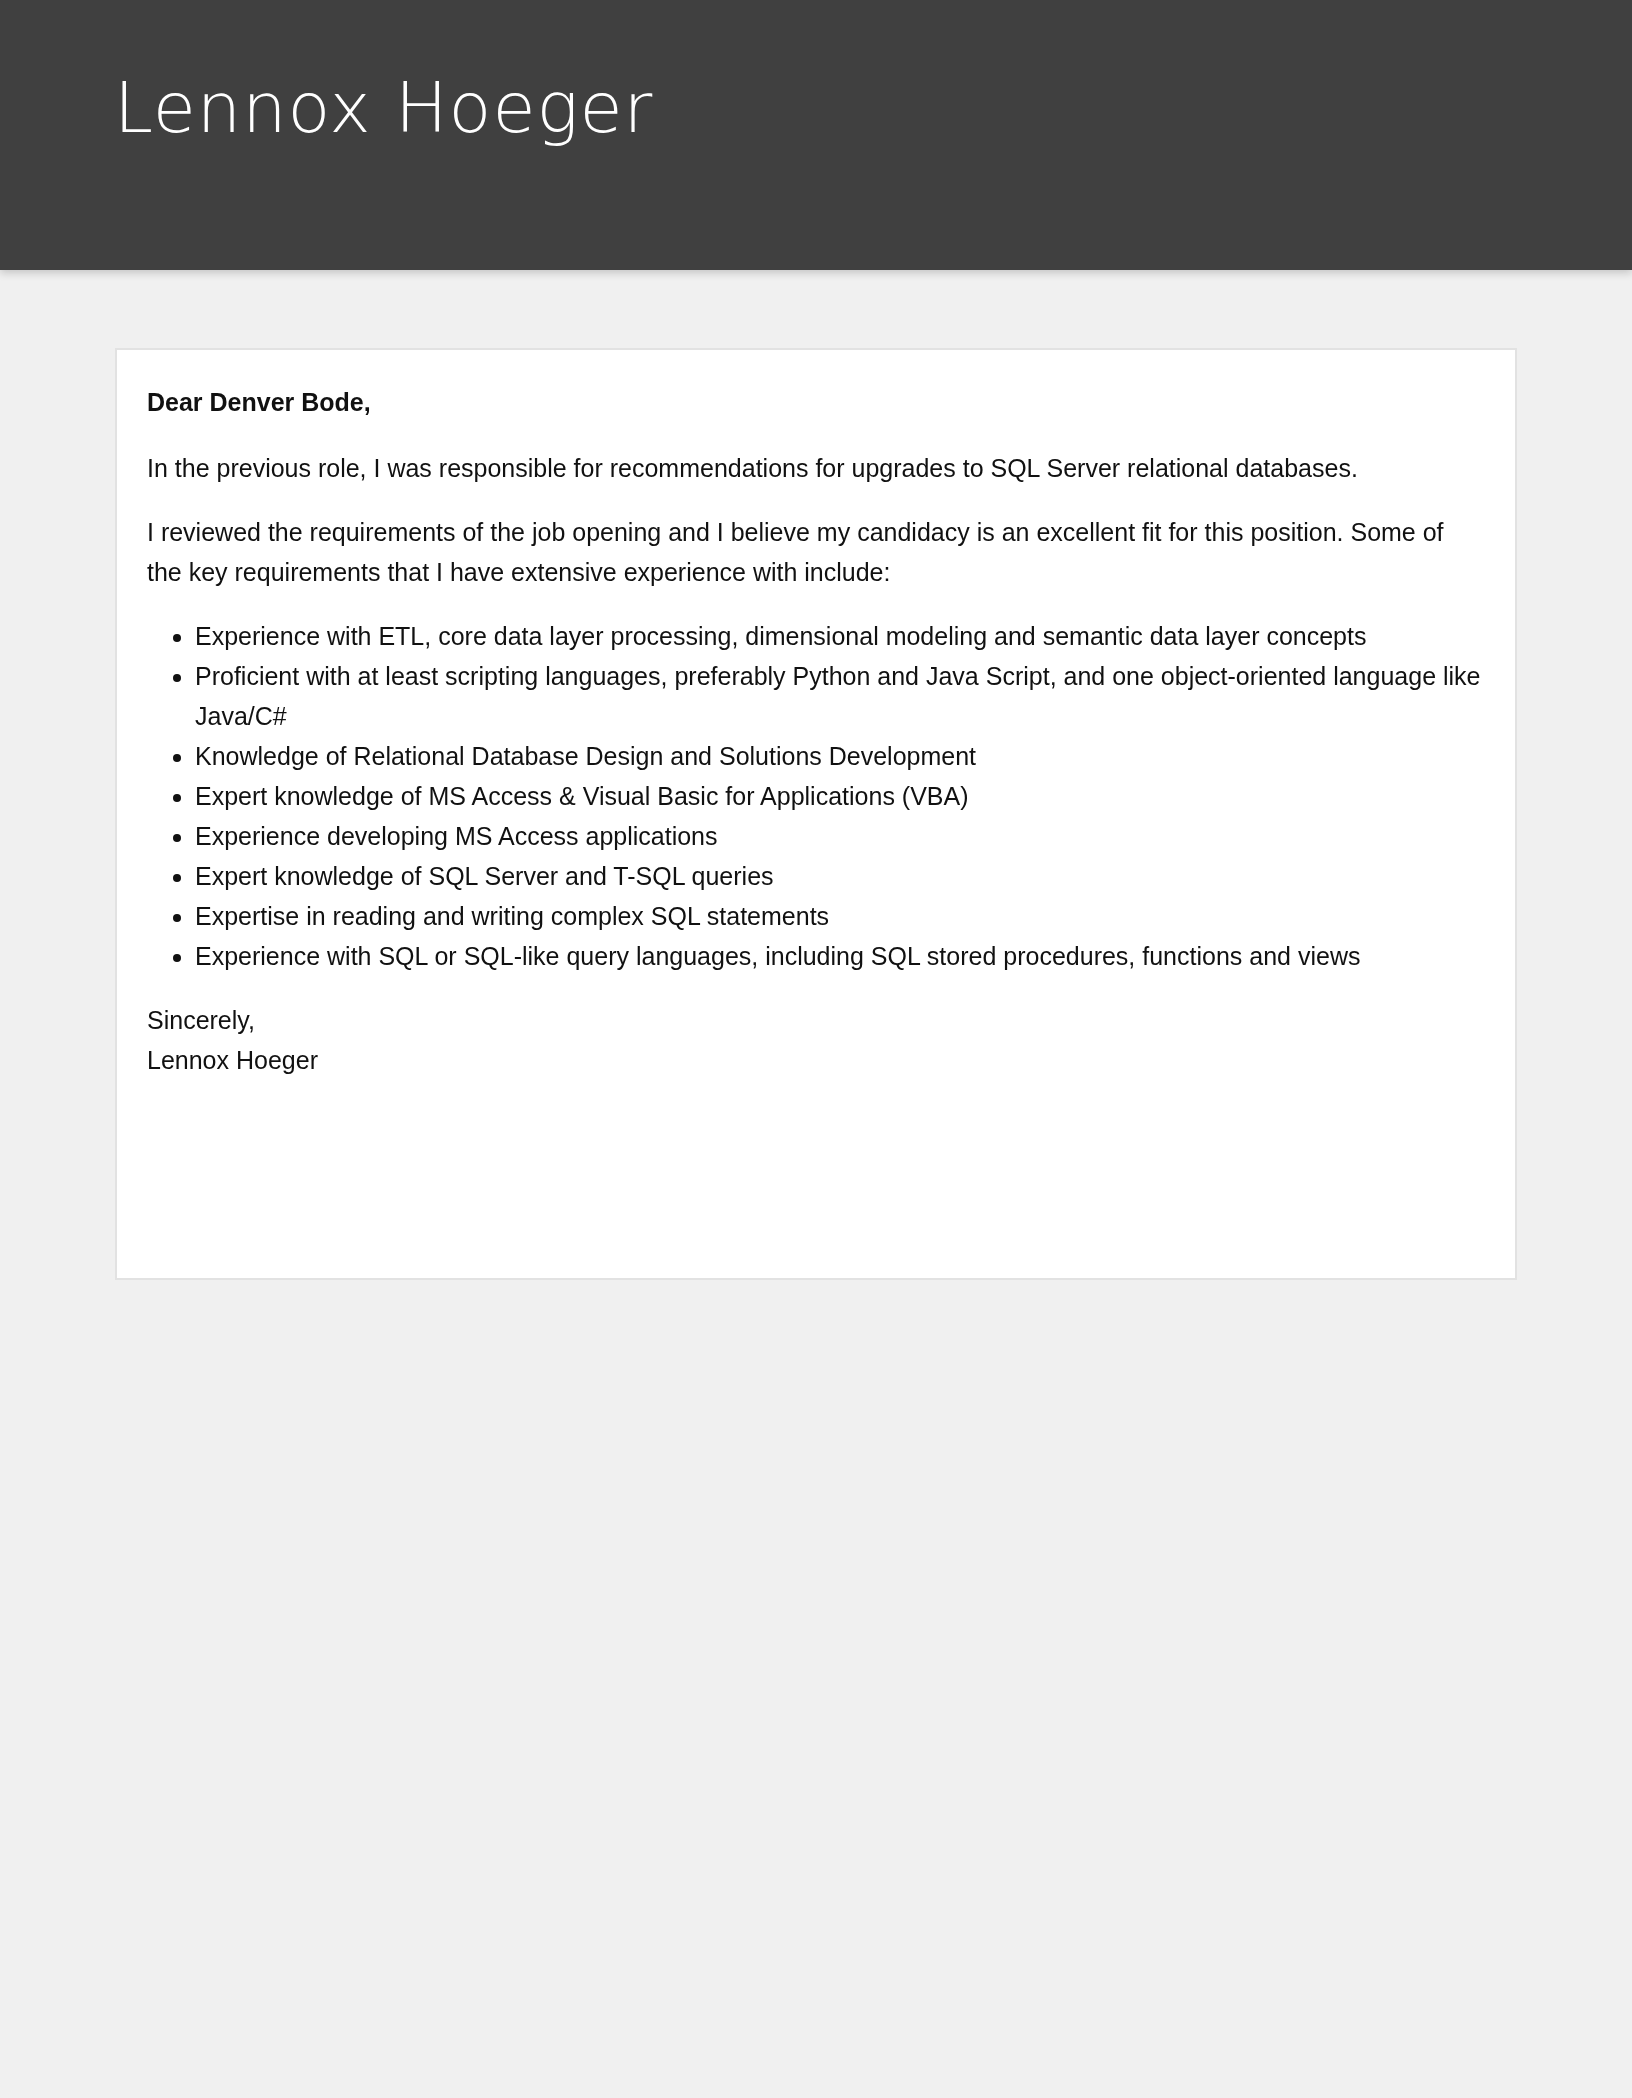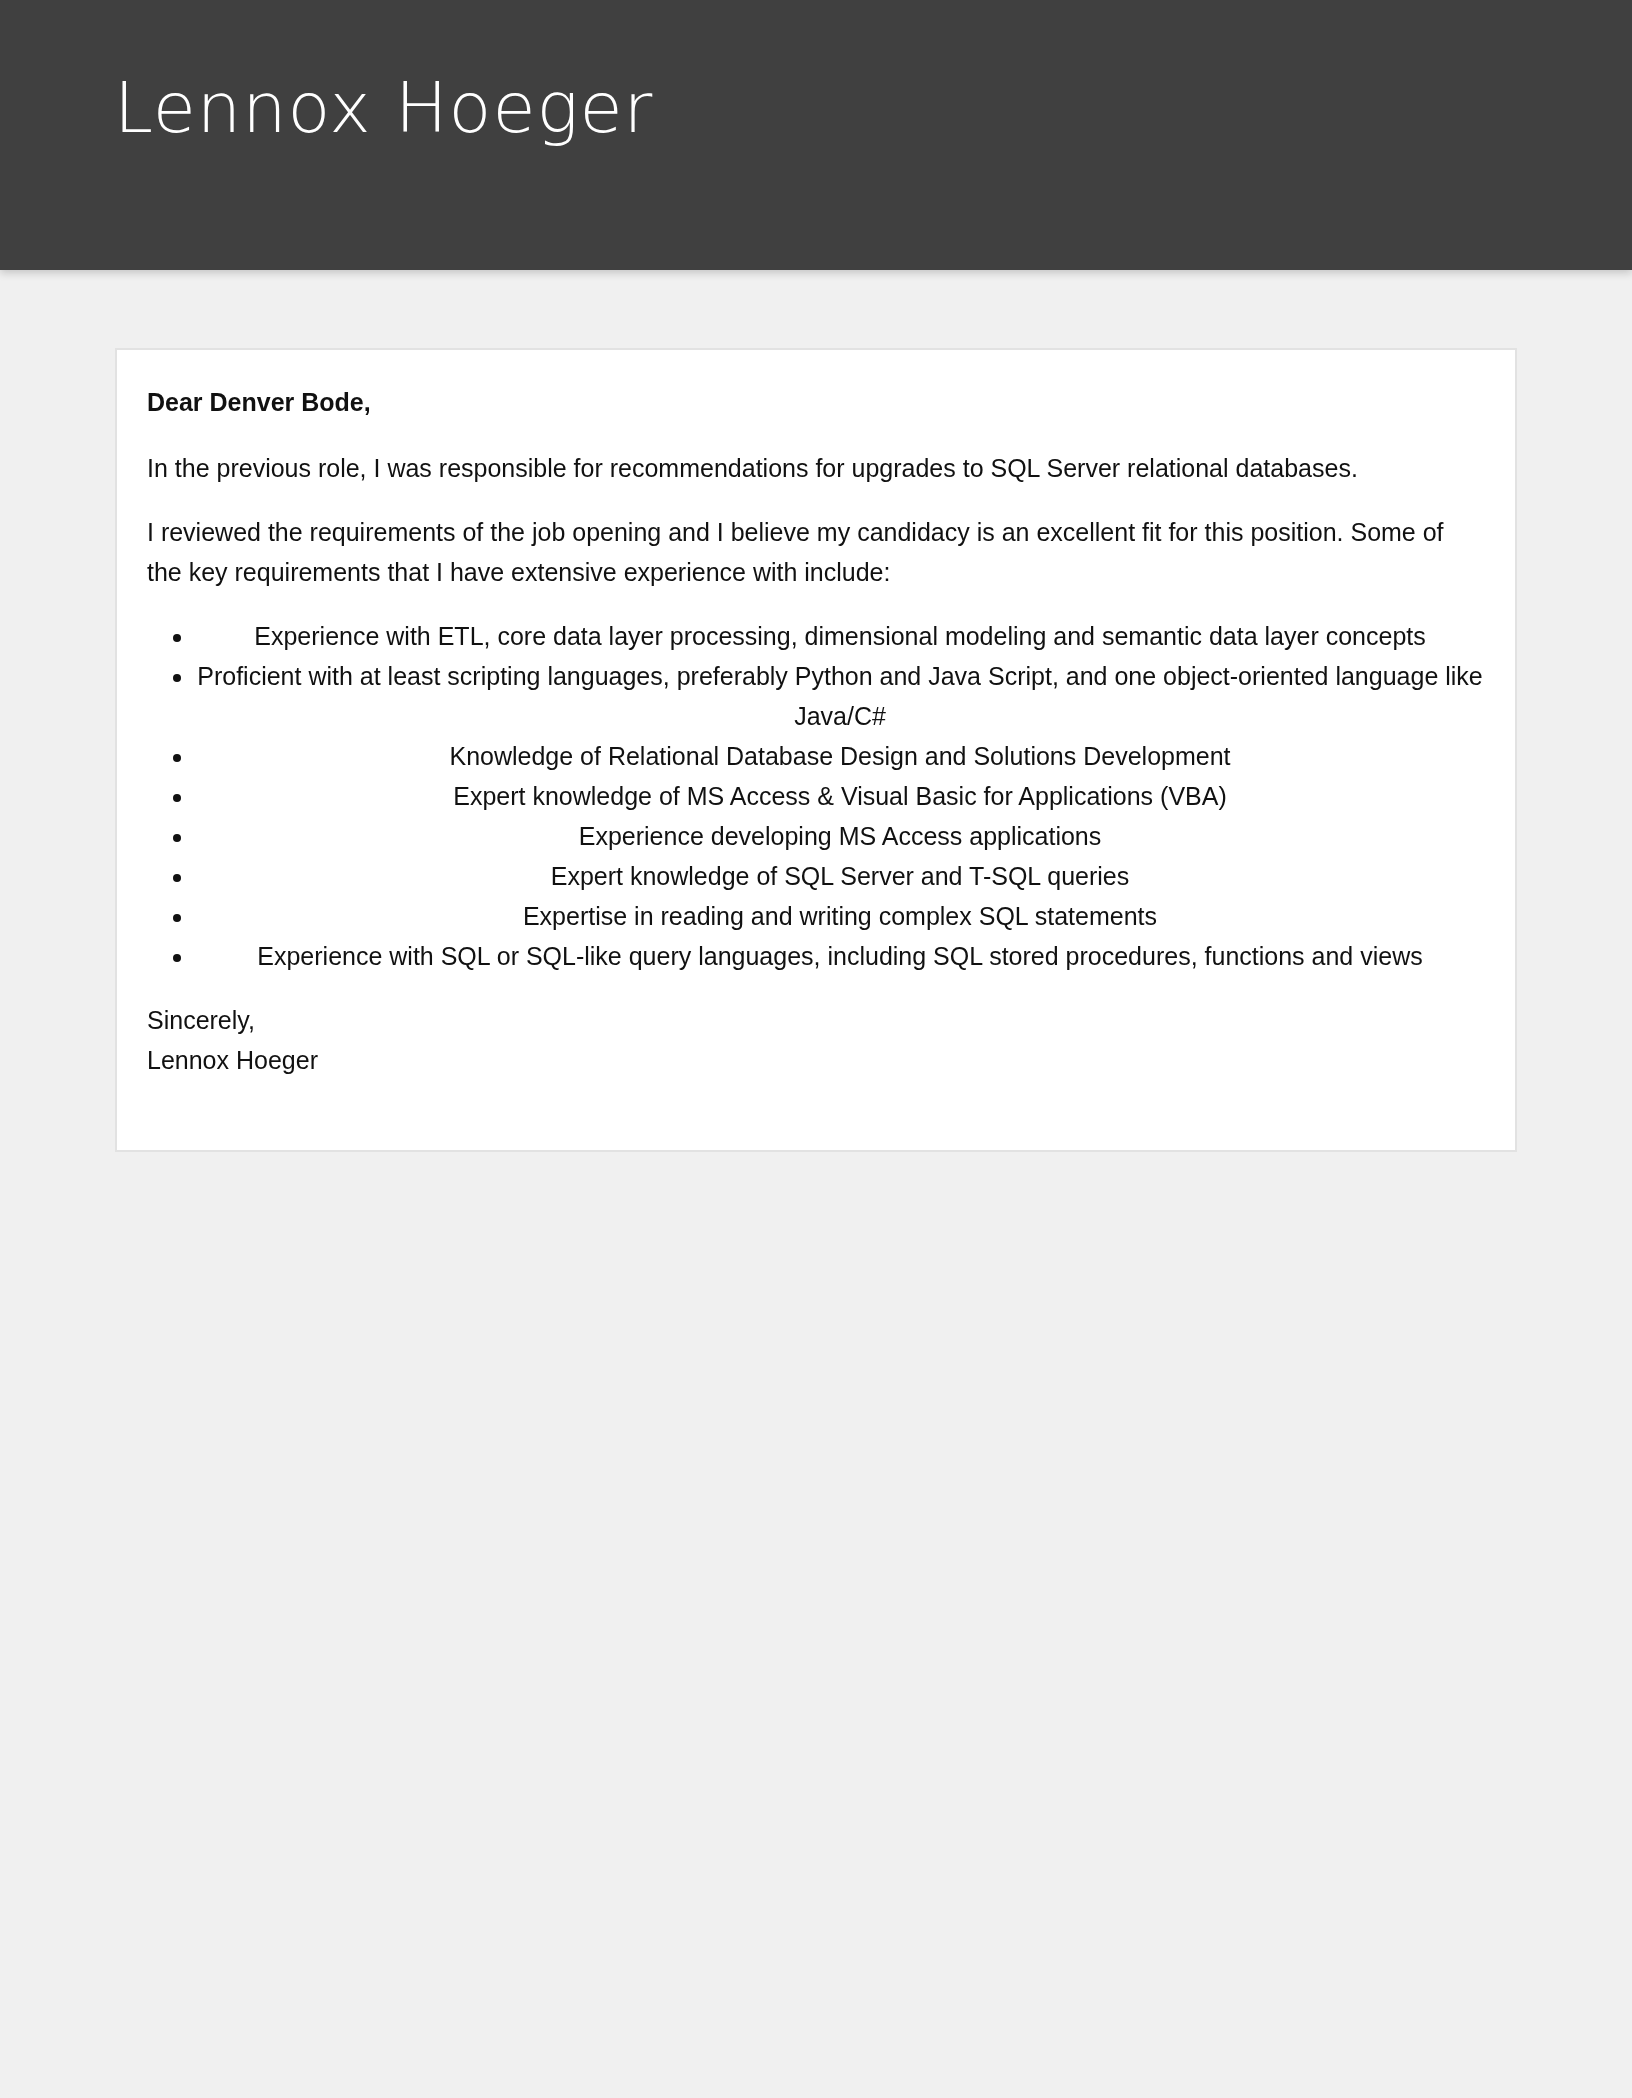--- a/index.html
+++ b/index.html
@@ -47,37 +47,36 @@
       width: 22px;
       height: 32px;
       margin-right: 16px;
       display: inline-block;
     }
     .card {
       position: absolute;
       left: 115px;
       top: 348px;
       width: 1402px;
-      height: 804px;
+      height: 932px;
       background: #ffffff;
       border: 2px solid #e2e2e2;
       padding: 32px 30px 30px 30px;
       font-family: "Liberation Sans", sans-serif;
       font-size: 25px;
       line-height: 40px;
       color: #111111;
     }
     .card p { margin: 0 0 24px 0; }
     .card .salutation { font-weight: bold; margin-bottom: 26px; }
     .card .closing { font-weight: bold; margin-top: 32px; margin-bottom: 24px; }
     .card ul {
       list-style: disc;
       padding-left: 48px;
       margin: 0 0 24px 0;
-      text-align: center;
     }
     .card ul li { line-height: 40px; }
     .card .signoff { margin: 0; }
     .card .signature { margin: 0; }
   </style>
 </head>
 <body>
 
 <div class="header">
   <div class="name">Lennox Hoeger</div>

